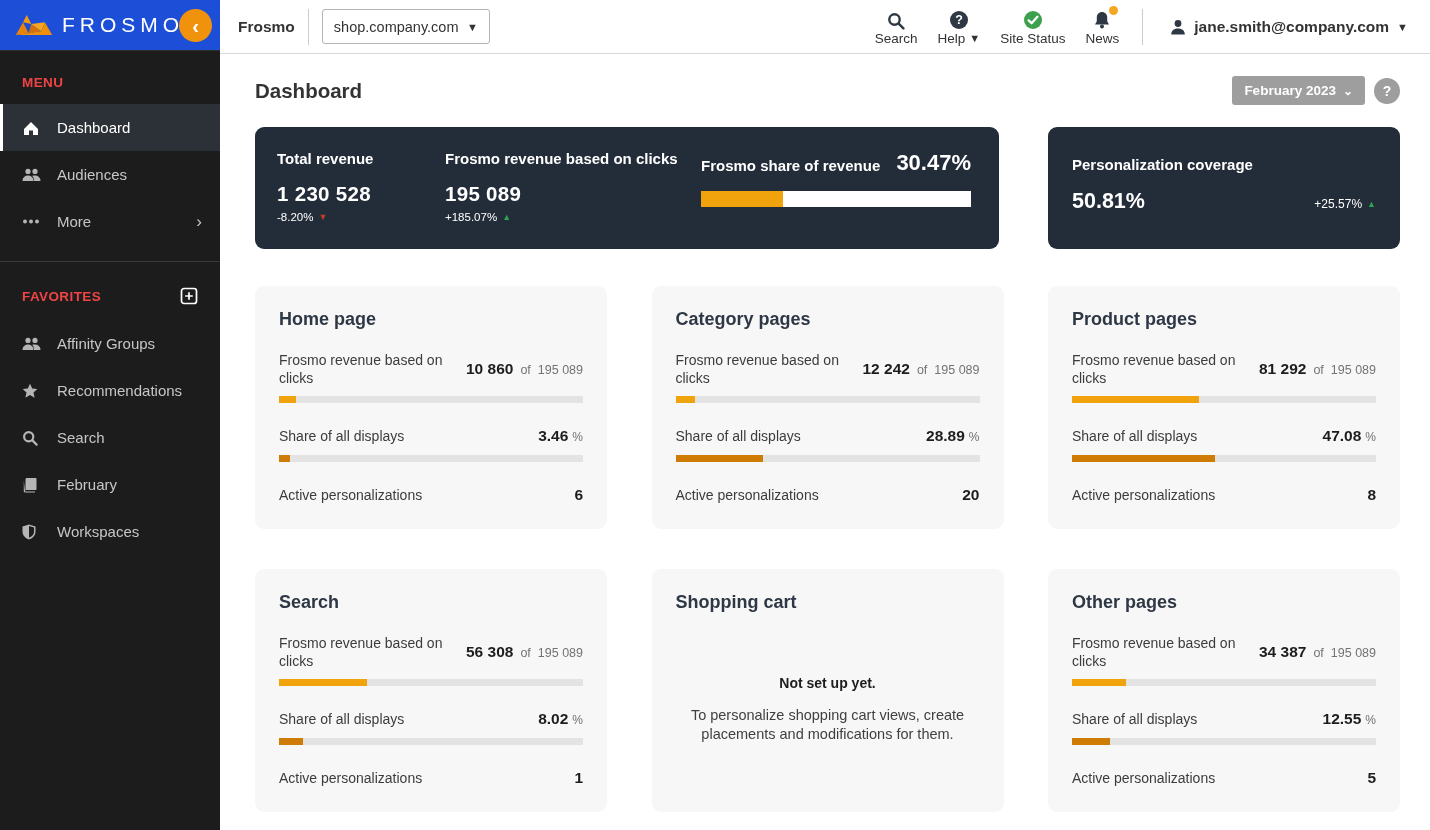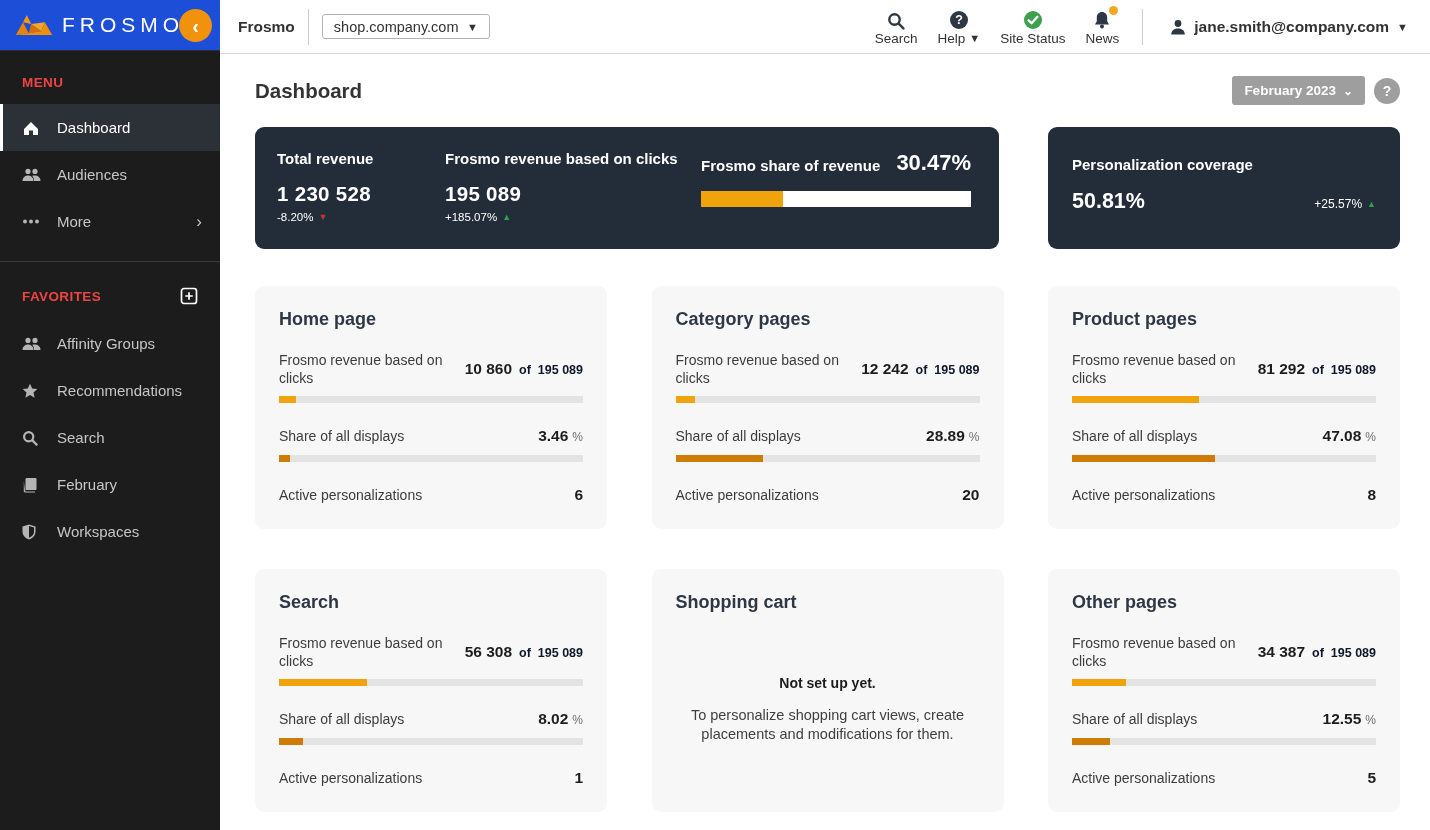--- a/index.html
+++ b/index.html
@@ -19,21 +19,21 @@
   .nav-item.active .nicon { color:#fff; }
   .nav-chevron { margin-left:auto; color:#c6c6c6; font-size:17px; }
   .sb-divider { height:1px; background:#3a3a3a; margin-top:16px; }
   .plus-btn { background:none; border:none; color:#fff; cursor:pointer; width:20px; height:20px; padding:0; }
 
   
   .main { flex:1; display:flex; flex-direction:column; min-width:0; }
   .topbar { height:54px; flex:0 0 54px; border-bottom:1px solid #d8d8d8; display:flex; align-items:center; padding:0 22px 0 18px; }
   .company-label { font-weight:bold; font-size:15.5px; color:#333; }
   .vdiv { width:1px; height:36px; background:#ccc; margin:0 13px; }
-  .site-select { border:1px solid #b3b3b3; border-radius:3px; height:25px; width:168px; display:flex; align-items:center; justify-content:space-between; padding:0 11px; font-size:14.5px; color:#333; cursor:pointer; background:#fff; }
+  .site-select { border:1px solid #b3b3b3; border-radius:3px; height:35px; width:168px; display:flex; align-items:center; justify-content:space-between; padding:0 11px; font-size:14.5px; color:#333; cursor:pointer; background:#fff; }
   .caret { font-size:11px; color:#333; }
   .topbar-right { margin-left:auto; display:flex; align-items:center; }
   .tb-action { display:flex; flex-direction:column; align-items:center; gap:1px; font-size:13.5px; color:#333; padding:2px 10px; cursor:pointer; }
   .tb-action .aicon { height:22px; display:flex; align-items:flex-end; position:relative; color:#2e3744; }
   .badge-dot { position:absolute; top:-2px; right:-7px; width:9px; height:9px; border-radius:50%; background:#f5a623; }
   .tb-label { display:flex; align-items:center; gap:4px; }
   .user-menu { display:flex; align-items:center; gap:8px; font-size:15.5px; font-weight:600; color:#333; margin-left:14px; cursor:pointer; }
 
   
   .content { padding:16px 30px 0 35px; flex:1; }
@@ -67,21 +67,21 @@
   .cov-delta { font-size:12px; display:flex; align-items:center; gap:5px; }
 
   
   .cards-grid { display:grid; grid-template-columns:352px 352px 352px; justify-content:space-between; row-gap:40px; margin-top:37px; }
   .card { background:#f7f7f8; border-radius:9px; height:243px; padding:23px 24px; }
   .card-title { font-size:18px; font-weight:bold; color:#2e3744; }
   .metric { margin-top:21px; }
   .metric-row { display:flex; justify-content:space-between; align-items:center; }
   .metric-label { font-size:14px; color:#3c3c3c; line-height:1.3; max-width:175px; }
   .metric-value { font-size:15.5px; font-weight:bold; color:#1d1d1d; white-space:nowrap; display:flex; align-items:baseline; }
-  .metric-total { font-size:12.5px; color:#0f172a; font-weight:bold; margin-left:7px; }
+  .metric-total { font-size:12.5px; color:#737373; font-weight:normal; margin-left:7px; }
   .unit { font-size:12px; color:#6f6f6f; font-weight:normal; margin-left:4px; }
   .bar { height:7px; background:#e3e3e3; margin-top:9px; overflow:hidden; }
   .bar .fill { height:100%; }
   .fill.amber { background:#f0a30c; }
   .fill.orange { background:#ce7c05; }
   .metric.tight { margin-top:24px; }
   .empty-body { text-align:center; padding:0 6px; }
   .empty-title { font-size:14px; font-weight:bold; color:#1d1d1d; margin-top:62px; }
   .empty-text { font-size:14.5px; color:#3f3f3f; margin-top:15px; line-height:1.3; }
 

